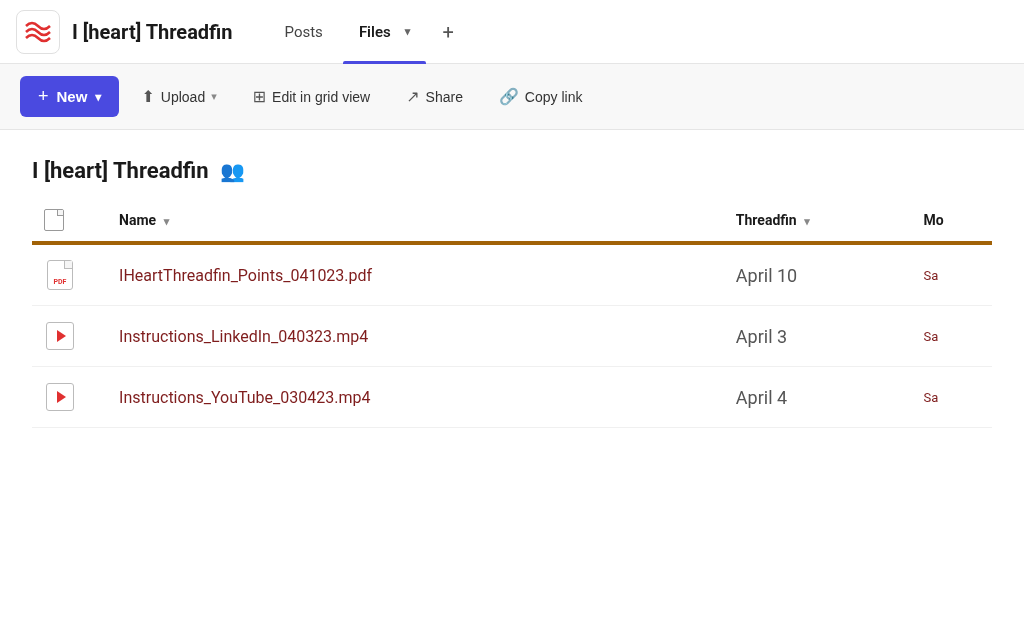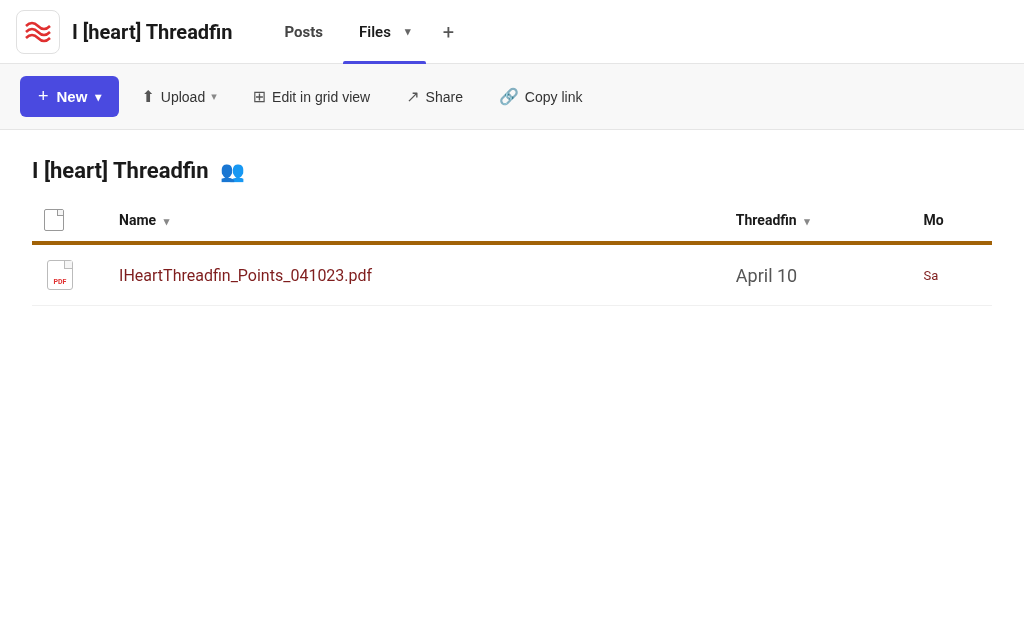--- a/index.html
+++ b/index.html
@@ -59,21 +59,21 @@
     }
     .nav-tab {
       padding: 0 16px;
       height: 64px;
       display: flex;
       align-items: center;
       font-size: 15px;
       color: #444;
       cursor: pointer;
       position: relative;
-      font-weight: 700;
+      font-weight: 400;
       gap: 4px;
     }
     .nav-tab.active {
       color: #1a1a1a;
       font-weight: 600;
       gap: 14px;
     }
     .nav-tab.active::after {
       content: '';
       position: absolute;
@@ -390,15 +390,39 @@
         <div class="icon-pdf-inner">
           <div class="icon-pdf-corner"></div>
         </div>
       </div>
             </div>
           </td>
           <td class="col-name"><span class="file-name-text">IHeartThreadfin_Points_041023.pdf</span></td>
           <td class="col-modified"><span class="modified-text">April 10</span></td>
           <td class="col-mod2"><span class="modified-partial">Sa</span></td>
         </tr>
+        <tr>
+          <td class="col-icon">
+            <div class="file-icon-wrapper">
+      <div class="icon-video">
+        <div class="icon-video-play"></div>
+      </div>
+            </div>
+          </td>
+          <td class="col-name"><span class="file-name-text">Instructions_LinkedIn_040323.mp4</span></td>
+          <td class="col-modified"><span class="modified-text">April 3</span></td>
+          <td class="col-mod2"><span class="modified-partial">Sa</span></td>
+        </tr>
+        <tr>
+          <td class="col-icon">
+            <div class="file-icon-wrapper">
+      <div class="icon-video">
+        <div class="icon-video-play"></div>
+      </div>
+            </div>
+          </td>
+          <td class="col-name"><span class="file-name-text">Instructions_YouTube_030423.mp4</span></td>
+          <td class="col-modified"><span class="modified-text">April 4</span></td>
+          <td class="col-mod2"><span class="modified-partial">Sa</span></td>
+        </tr>
       </tbody>
   </table>
 </div>
 
 </body></html>

